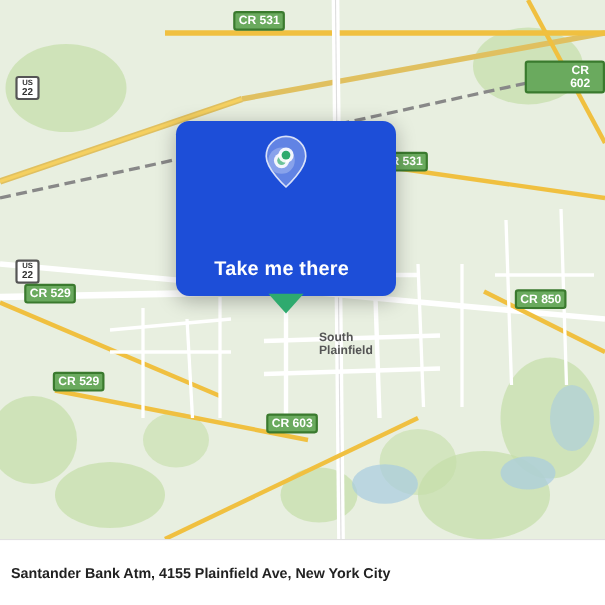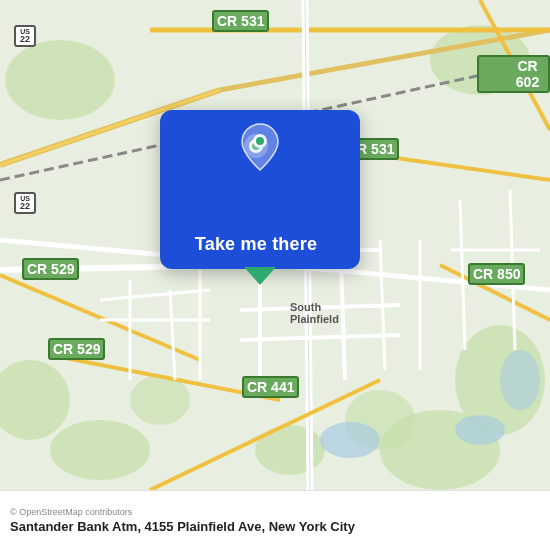--- a/index.html
+++ b/index.html
@@ -122,28 +122,29 @@
       position: absolute;
       background: #fff;
       border: 2px solid #555;
       border-radius: 3px;
       font-size: 9px;
       font-weight: bold;
       color: #333;
       padding: 1px 3px;
       min-width: 22px;
       text-align: center;
+      margin-top: 44px;
     }
 
     .route-shield-green {
       position: absolute;
       background: #6aaa5e;
       border: 2px solid #3a7a2e;
       border-radius: 3px;
-      font-size: 14px;
+      font-size: 11px;
       font-weight: bold;
       color: #fff;
       padding: 1px 3px;
       min-width: 24px;
       text-align: center;
     }
   </style>
 </head>
 <body>
 
@@ -219,21 +220,21 @@
   <div class="route-shield" style="top:192px; left:14px;">
     <div style="font-size:7px;line-height:1;">US</div>
     <div style="font-size:9px;line-height:1;font-weight:bold;">22</div>
   </div>
   <div class="route-shield-green" style="top:10px; left:212px;">CR 531</div>
   <div class="route-shield-green" style="top:138px; left:342px;">CR 531</div>
   <div class="route-shield-green" style="top:55px; left:477px;padding-left:31px;">CR 602</div>
   <div class="route-shield-green" style="top:258px; left:22px;">CR 529</div>
   <div class="route-shield-green" style="top:338px; left:48px;">CR 529</div>
   <div class="route-shield-green" style="top:263px; left:468px;">CR 850</div>
-  <div class="route-shield-green" style="top:376px; left:242px;">CR 441</div>
+  <div class="route-shield-green" style="top:376px; left:242px;">CR 603</div>
 
   <div class="map-label" style="top:280px; left:290px; font-size:11px; color:#555;">South<br>Plainfield</div>
 
   <div class="tooltip-card">
 
     <svg class="pin-icon" viewBox="0 0 44 44" xmlns="http://www.w3.org/2000/svg">
       <circle cx="22" cy="18" r="12" fill="rgba(255,255,255,0.25)"></circle>
       <circle cx="22" cy="18" r="7" fill="#fff" opacity="0.9"></circle>
       <circle cx="22" cy="18" r="4" fill="#2eaa6e"></circle>
       <path d="M22 30 L14 18 Q14 8 22 8 Q30 8 30 18 Z" fill="none" stroke="#fff" stroke-width="0"></path>
@@ -246,17 +247,16 @@
     </svg>
 
     <div style="height:52px;"></div>
     <div class="take-me-there">Take me there</div>
   </div>
 
 </div>
 
 <div id="bottom-bar">
   <div class="bottom-left">
-    <span class="osm-credit">© OpenStreetMap contributors</span>
     <span class="location-title">Santander Bank Atm, 4155 Plainfield Ave, New York City</span>
   </div>
 
 </div>
 
 </body></html>

